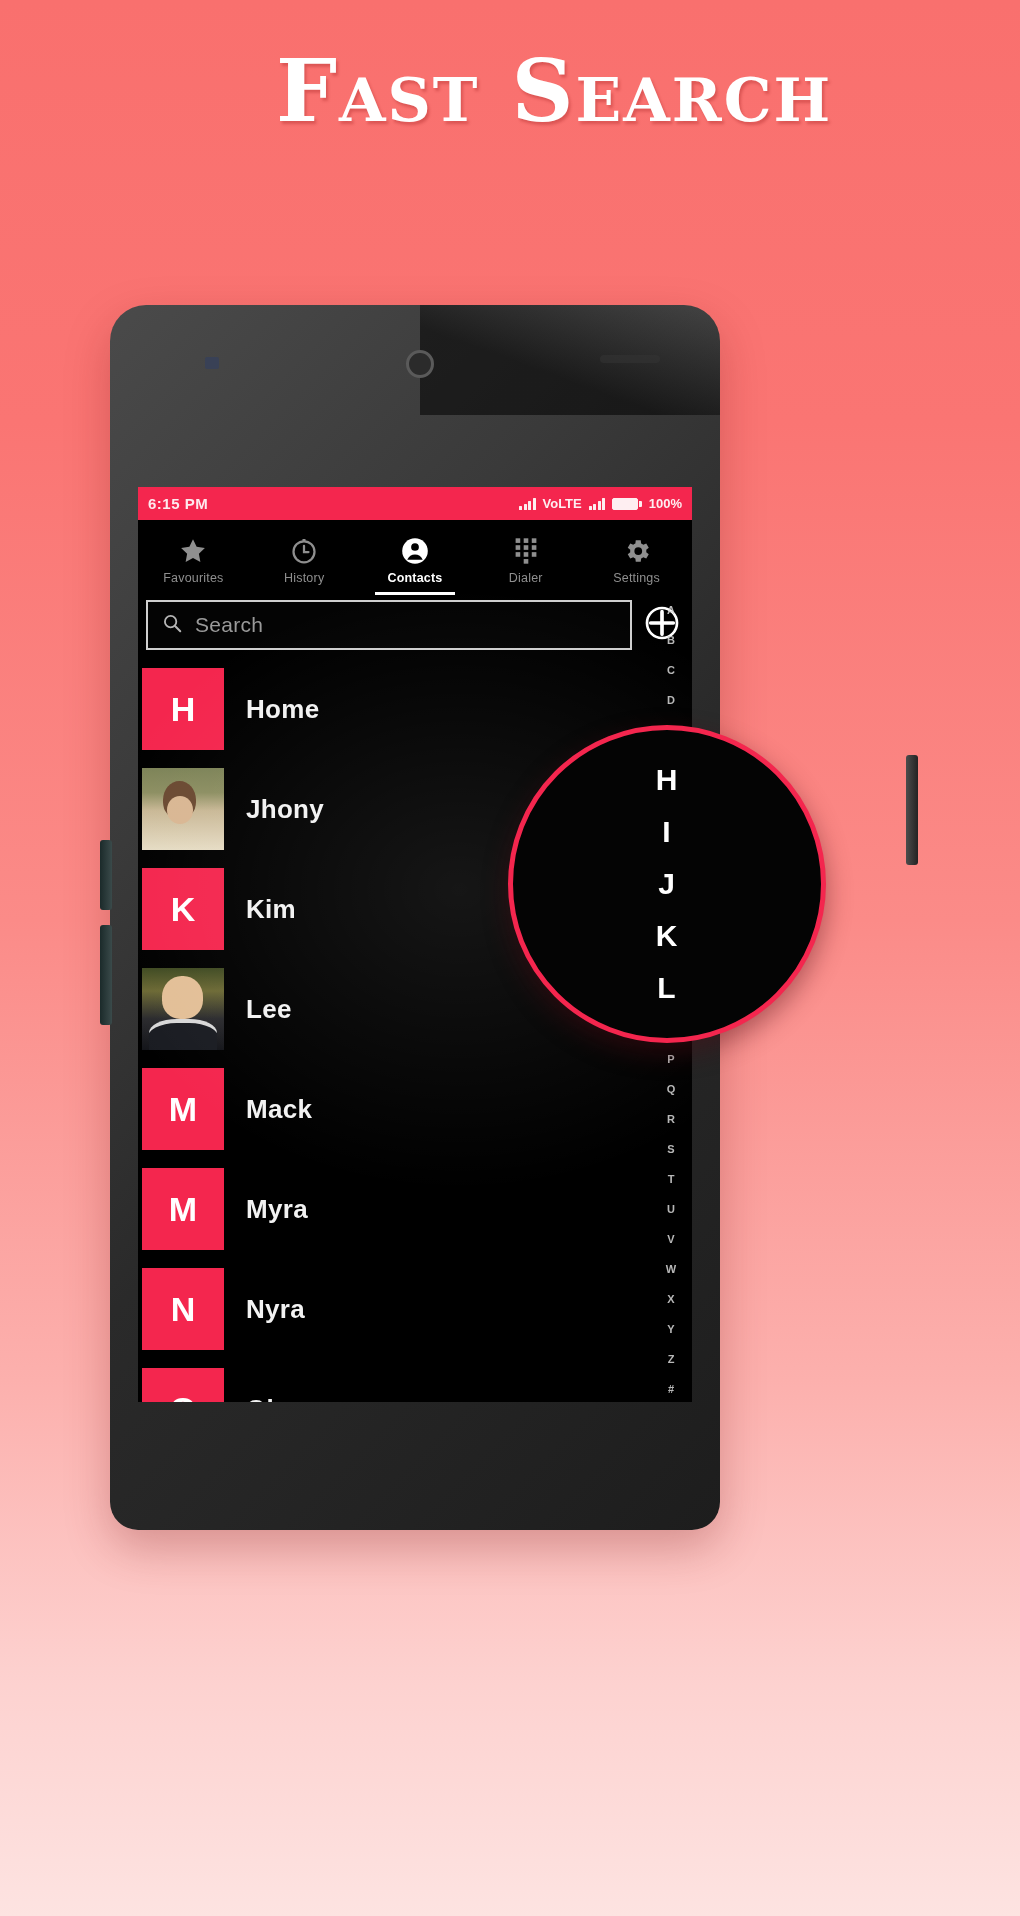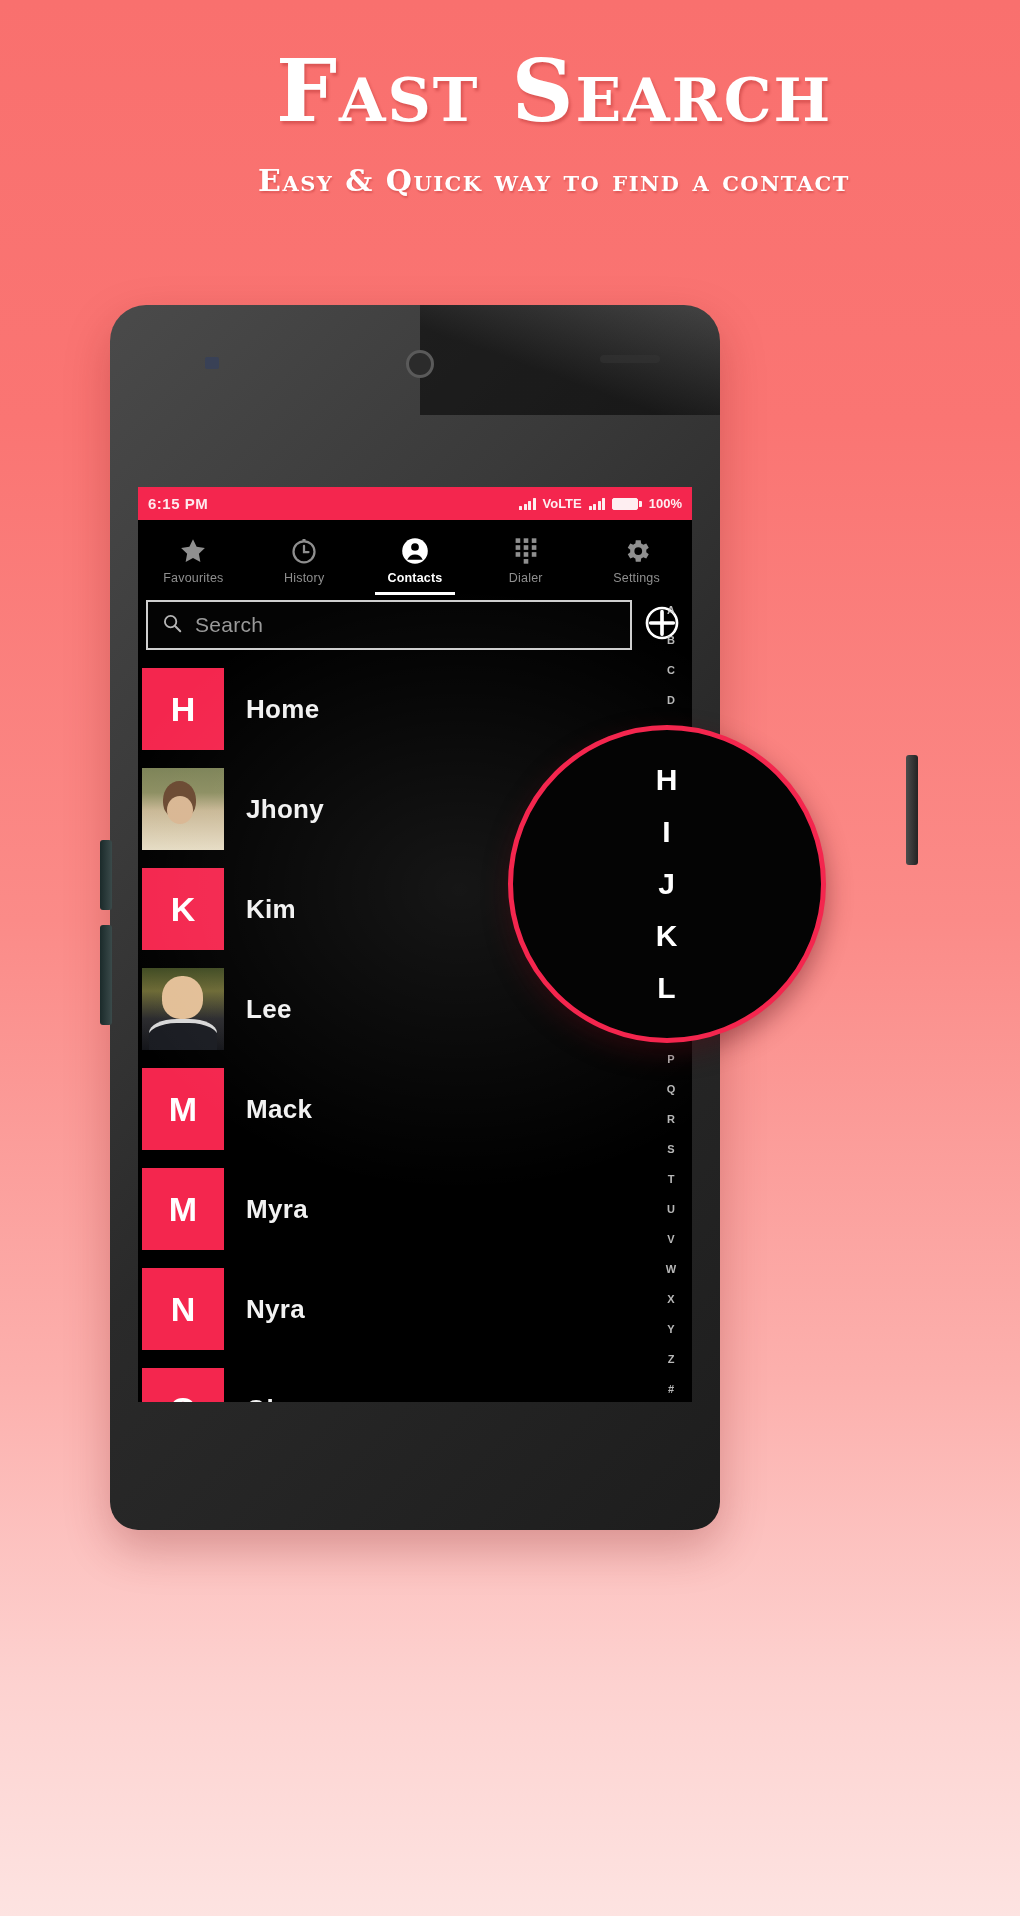--- a/index.html
+++ b/index.html
@@ -148,21 +148,20 @@
     gap:18px;
   }
   .loupe .lx { color:#ffffff; font-size:30px; font-weight:bold; letter-spacing:1px; }
 </style>
 </head>
 <body>
 
 <div class="header">
   <div class="title">Fast Search</div>
   <div class="subtitle">
-    <span class="l1">Easy &amp; Quick way to find a contact</span>
   </div>
 </div>
 
 <div class="phone">
   <div class="phone-gloss"></div>
   <div class="sensor"></div>
   <div class="cam"></div>
   <div class="speaker"></div>
 </div>
 <div class="side-btn-r"></div>

